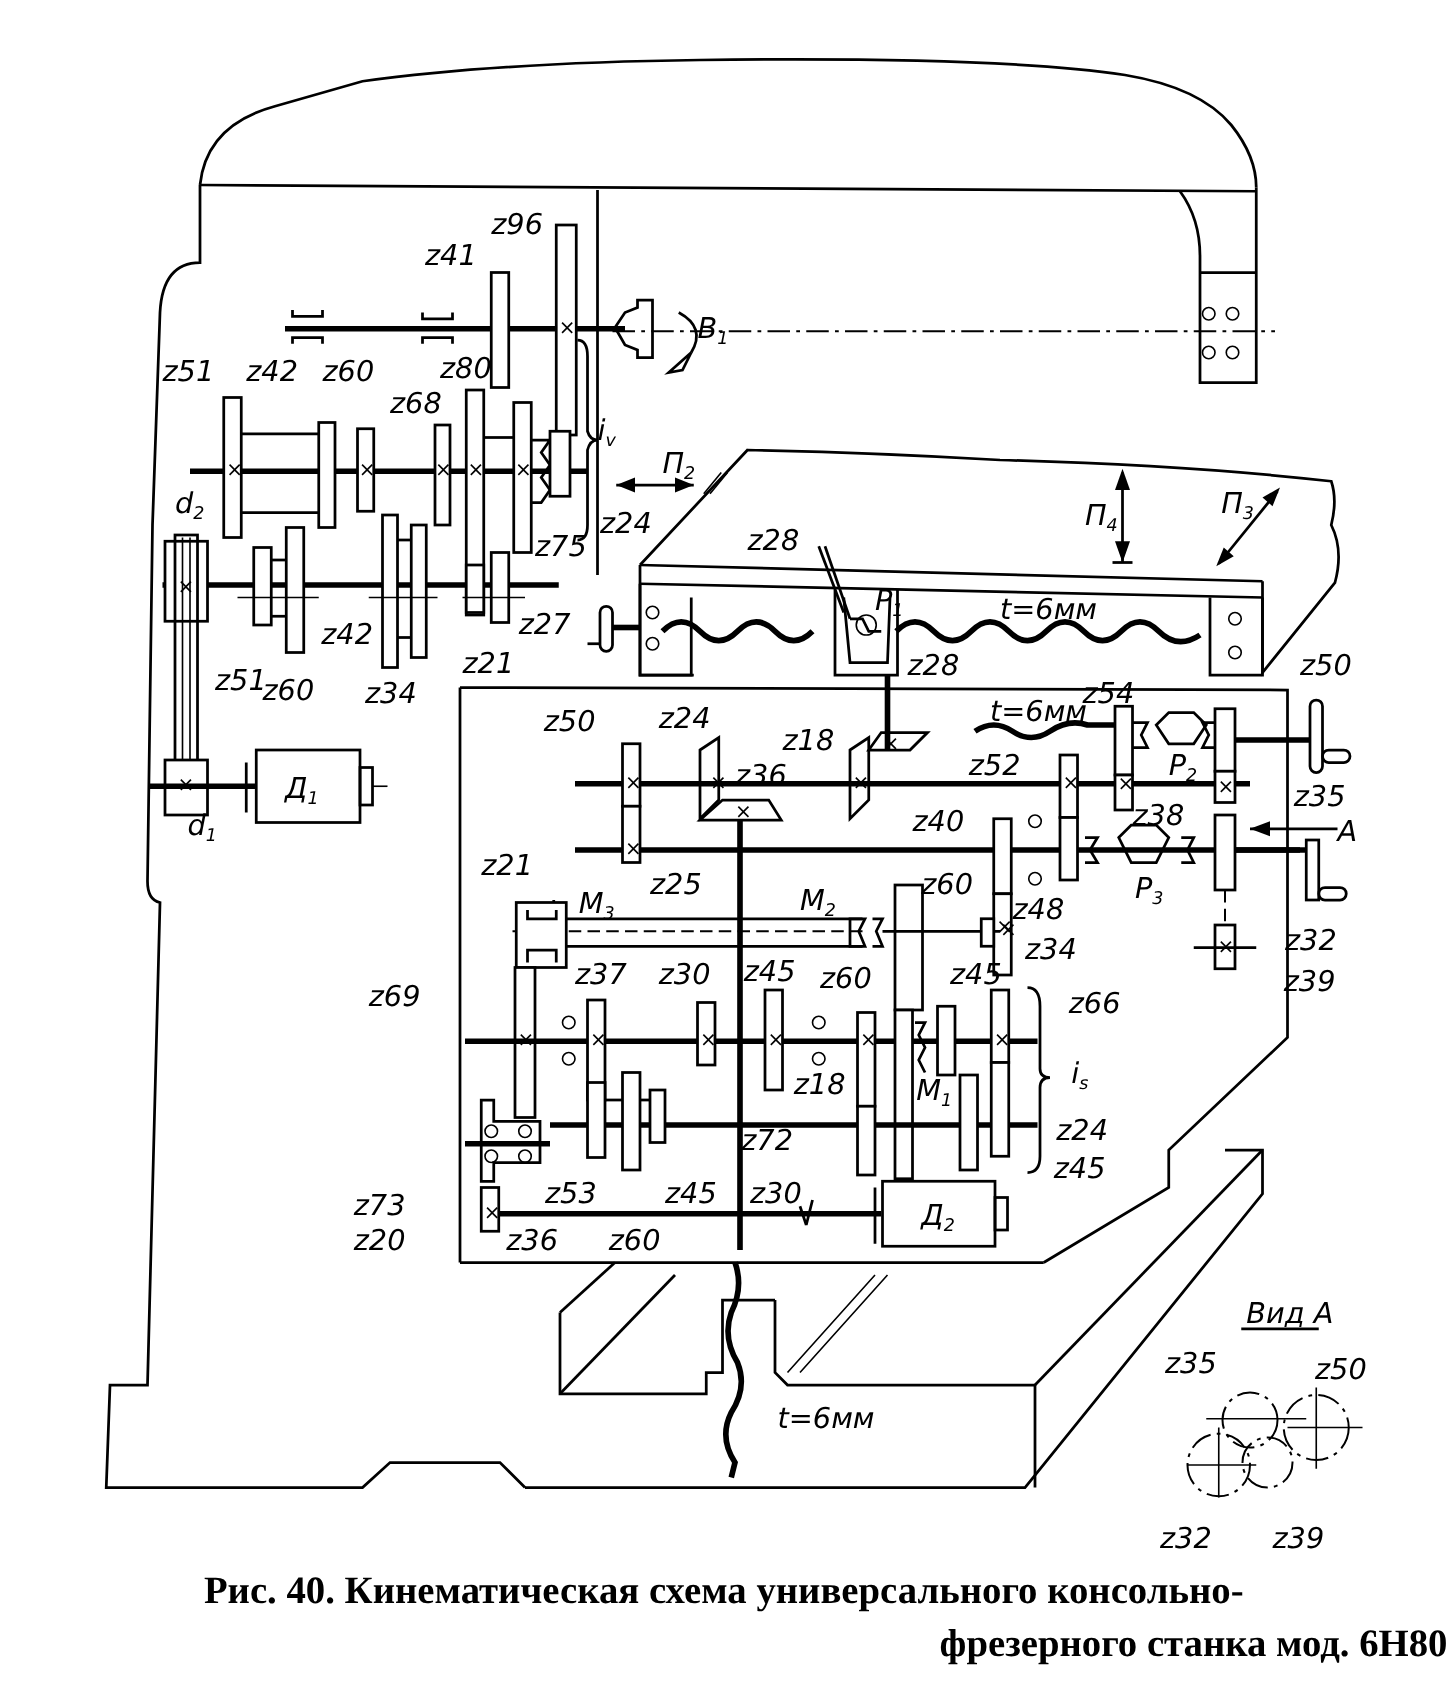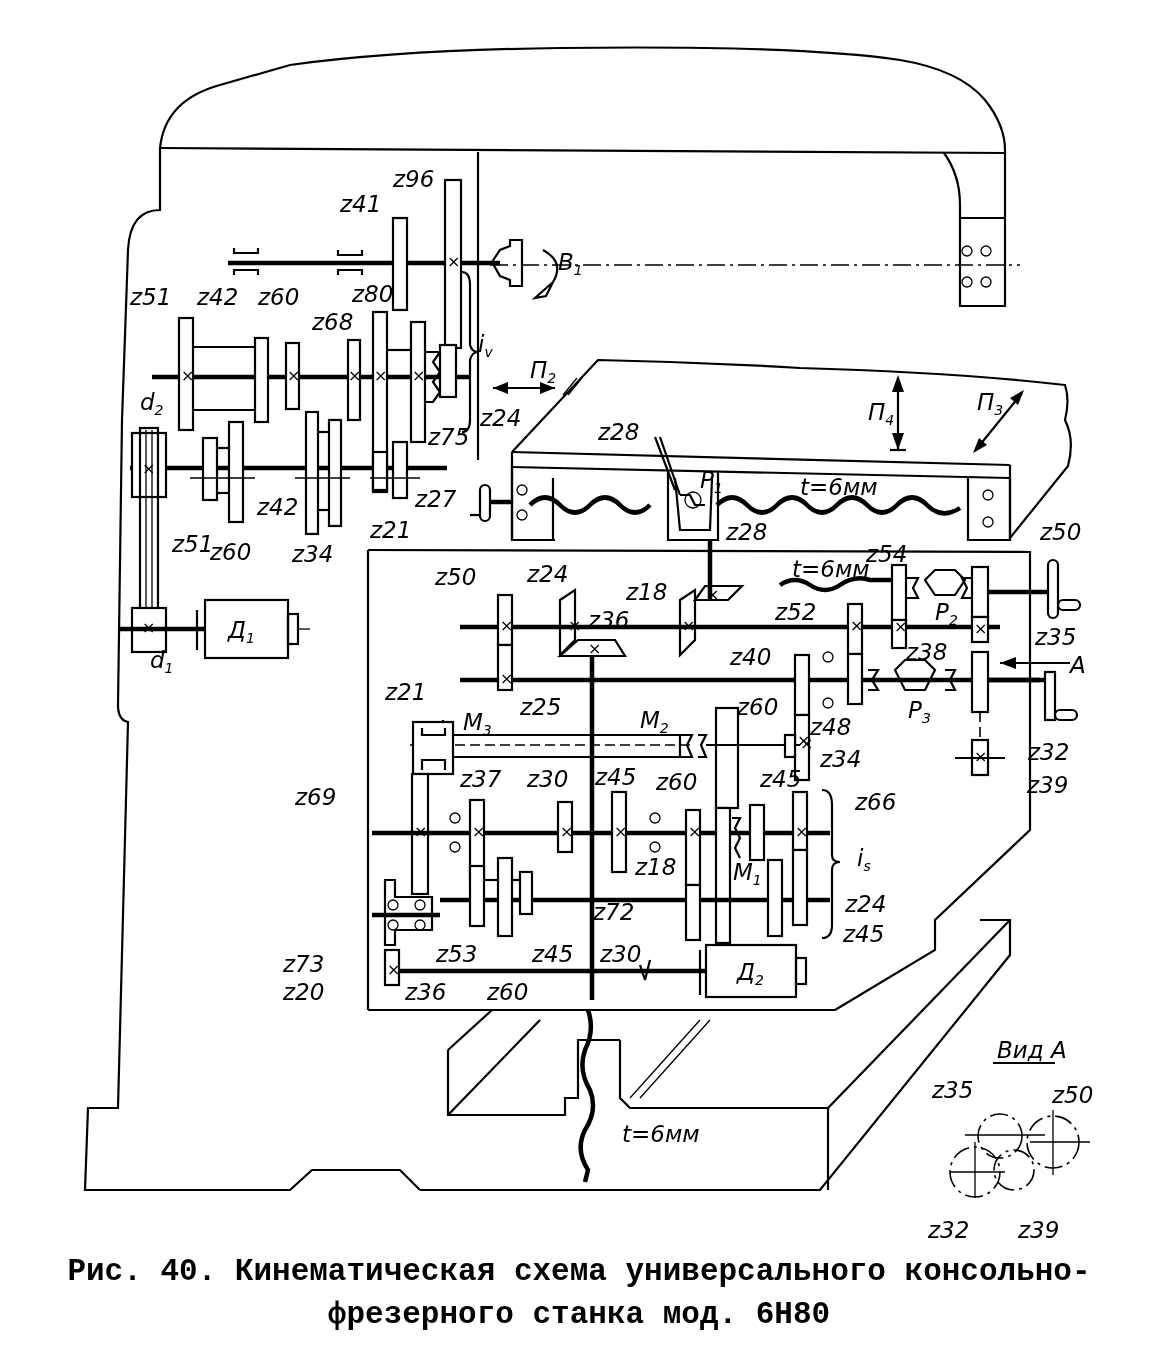--- a/index.html
+++ b/index.html
@@ -2,24 +2,24 @@
 <html><head>
 <meta charset="utf-8">
 <style>
   html, body { margin: 0; padding: 0; background: #ffffff; }
   body { width: 1158px; height: 1362px; position: relative; overflow: hidden;
          font-family: "DejaVu Serif", serif; }
   #diagram { position: absolute; left: 0; top: 0; }
   .lbl { font-family: "DejaVu Sans", sans-serif; font-style: italic; font-size: 23px; fill: #000; }
   .sub { font-size: 14px; }
   .caption { position: absolute; left: 0; width: 1158px; text-align: center;
-             font-family: Liberation Mono, monospace; font-weight: bold; font-size: 31px;
+             font-family: Liberation Serif, serif; font-weight: bold; font-size: 31px;
              color: #000; line-height: 38px; }
   #cap1 { top: 1253px; }
-  #cap2 { top: 1296px; }
+  #cap2 { top: 1296px; text-align: right; }
   .ln { stroke: #000; fill: none; stroke-width: 2.2; }
   .thick { stroke: #000; fill: none; stroke-width: 4.5; }
   .thin { stroke: #000; fill: none; stroke-width: 1.3; }
   .dash { stroke: #000; fill: none; stroke-width: 1.6; stroke-dasharray: 10 5; }
   .dashdot { stroke: #000; fill: none; stroke-width: 1.6; stroke-dasharray: 18 5 3 5; }
   .gear { stroke: #000; fill: #fff; stroke-width: 2.2; }
   .cross { font-family: "DejaVu Sans", sans-serif; font-size: 16px; fill: #000; }
 </style>
 </head>
 <body>

